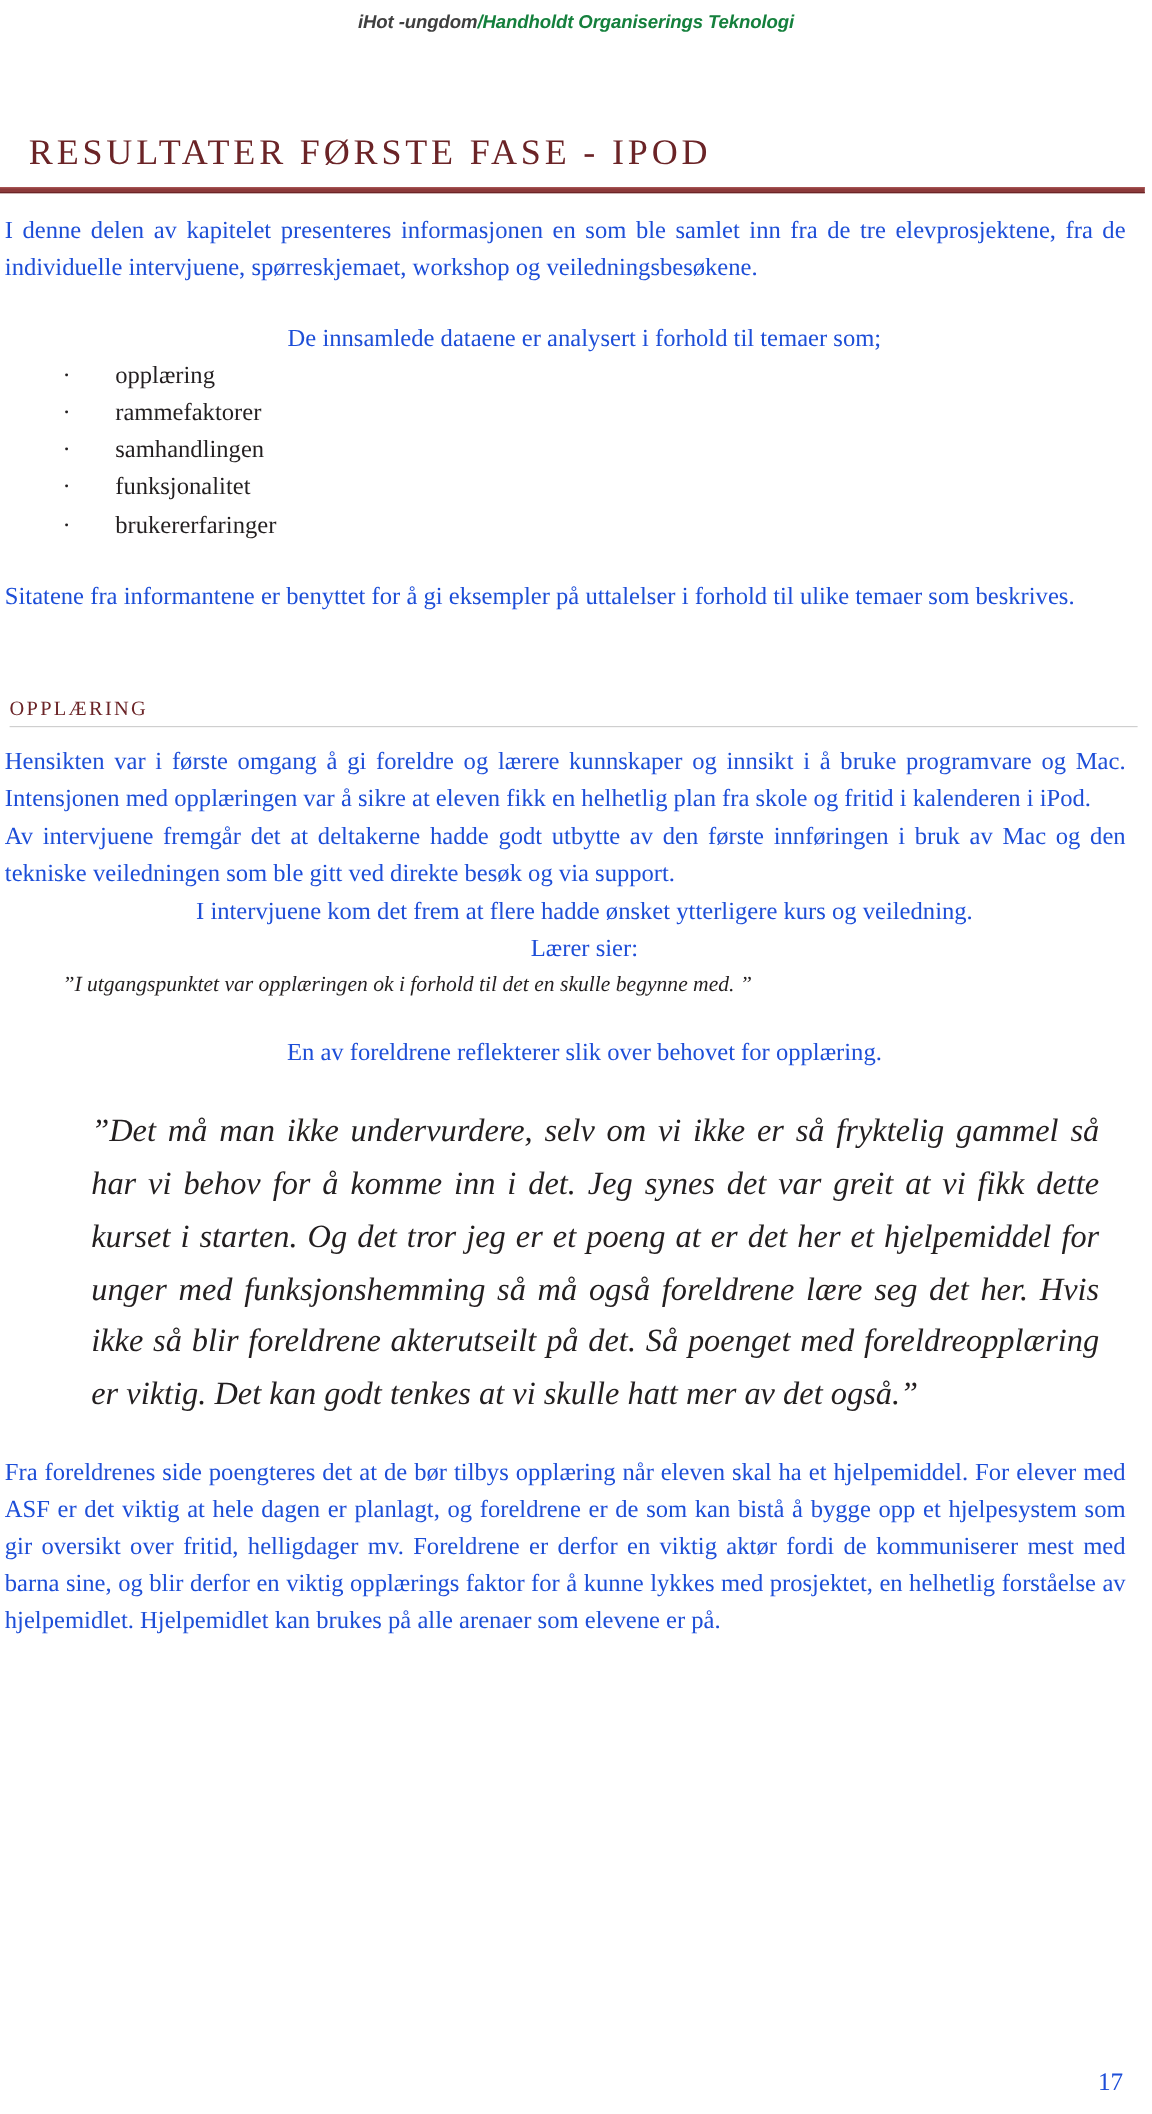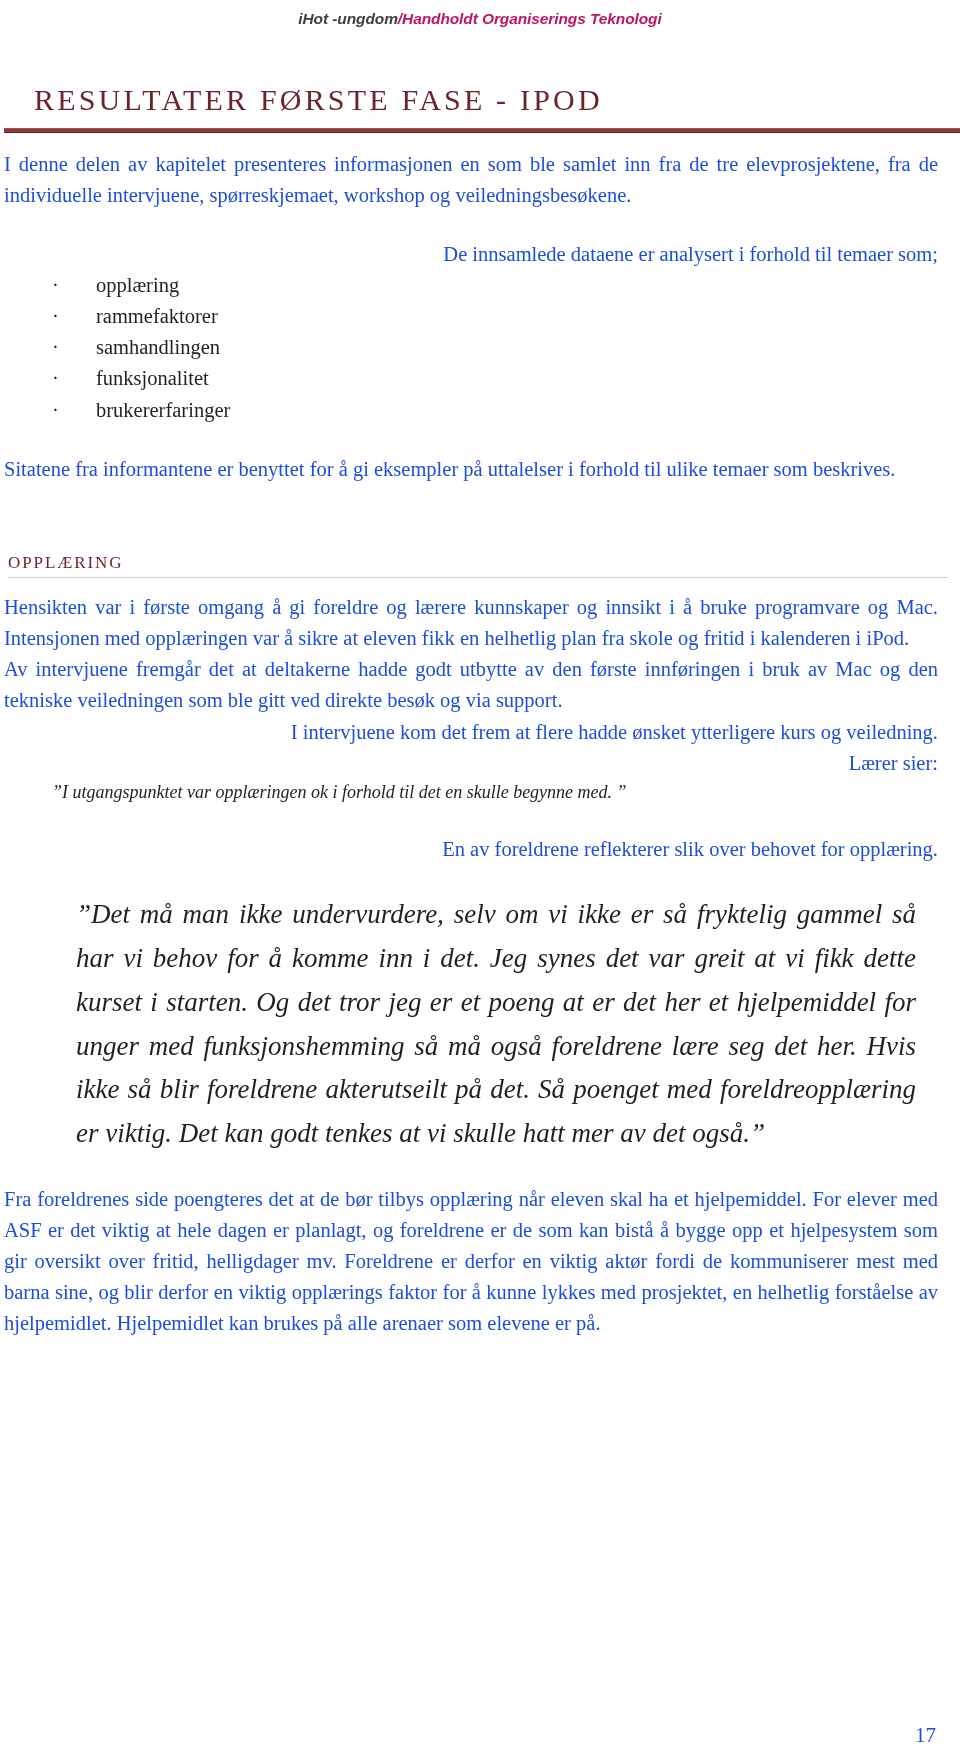--- a/index.html
+++ b/index.html
@@ -30,26 +30,26 @@
     text-align: center;
     padding-top: 10px;
     font-family: "Liberation Sans", "DejaVu Sans", sans-serif;
     font-style: italic;
     font-weight: bold;
     font-size: 15.5px;
     letter-spacing: -0.1px;
     white-space: nowrap;
   }
   .doc-header .hdr-black { color: #404040; }
-  .doc-header .hdr-red { color: #be185d; }
+  .doc-header .hdr-red { color: #15803d; }
 
   
   .title-block {
-    margin-top: 56px;
-    padding-left: 34px;
+    margin-top: 84px;
+    padding-left: 24px;
     padding-right: 30px;
   }
   .chapter-title {
     color: #6b2427;
     font-family: "Liberation Serif", "DejaVu Serif", serif;
     font-size: 30px;
     font-weight: 400;
     letter-spacing: 3.2px;
     line-height: 1.05;
     white-space: nowrap;
@@ -71,21 +71,21 @@
     padding-top: 16px;
   }
   p.body {
     margin: 0 0 0 0;
     font-size: 20.5px;
     line-height: 1.52;
     text-align: justify;
     text-justify: inter-word;
     color: #1d4ed8;
   }
-  p.tight { text-align: right; margin-left: 32px; }
+  p.tight { text-align: center; margin-left: 32px; }
   .gap-sm { height: 14px; }
   .gap-md { height: 28px; }
   .gap-lg { height: 34px; }
 
   
   ul.bullets {
     list-style: none;
     margin: 0;
     padding: 0 0 0 48px;
   }

